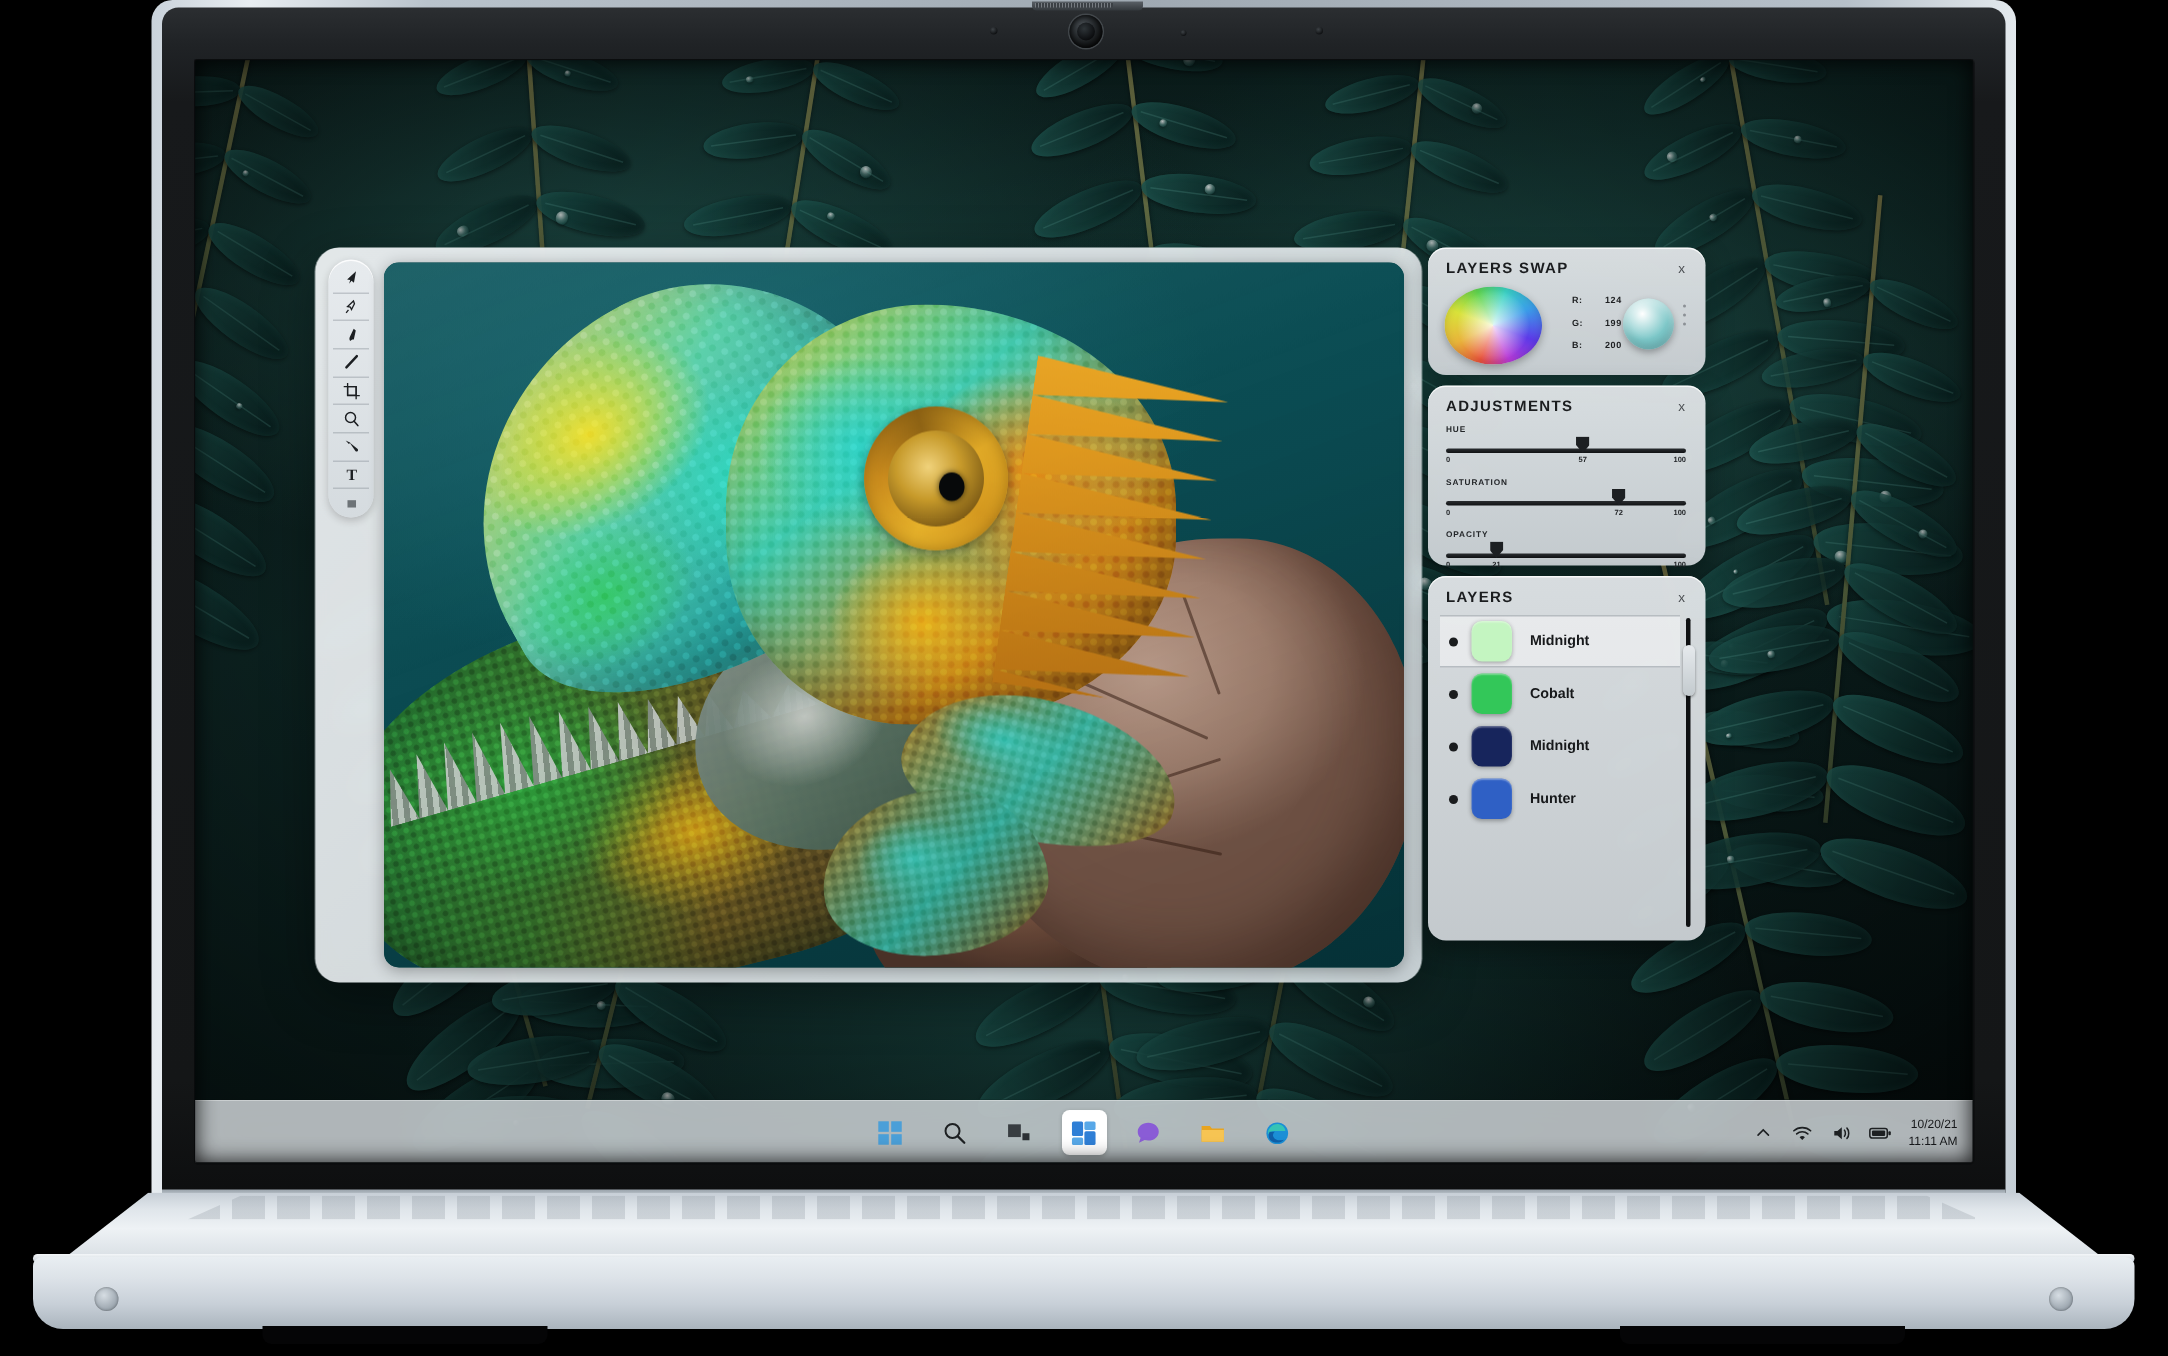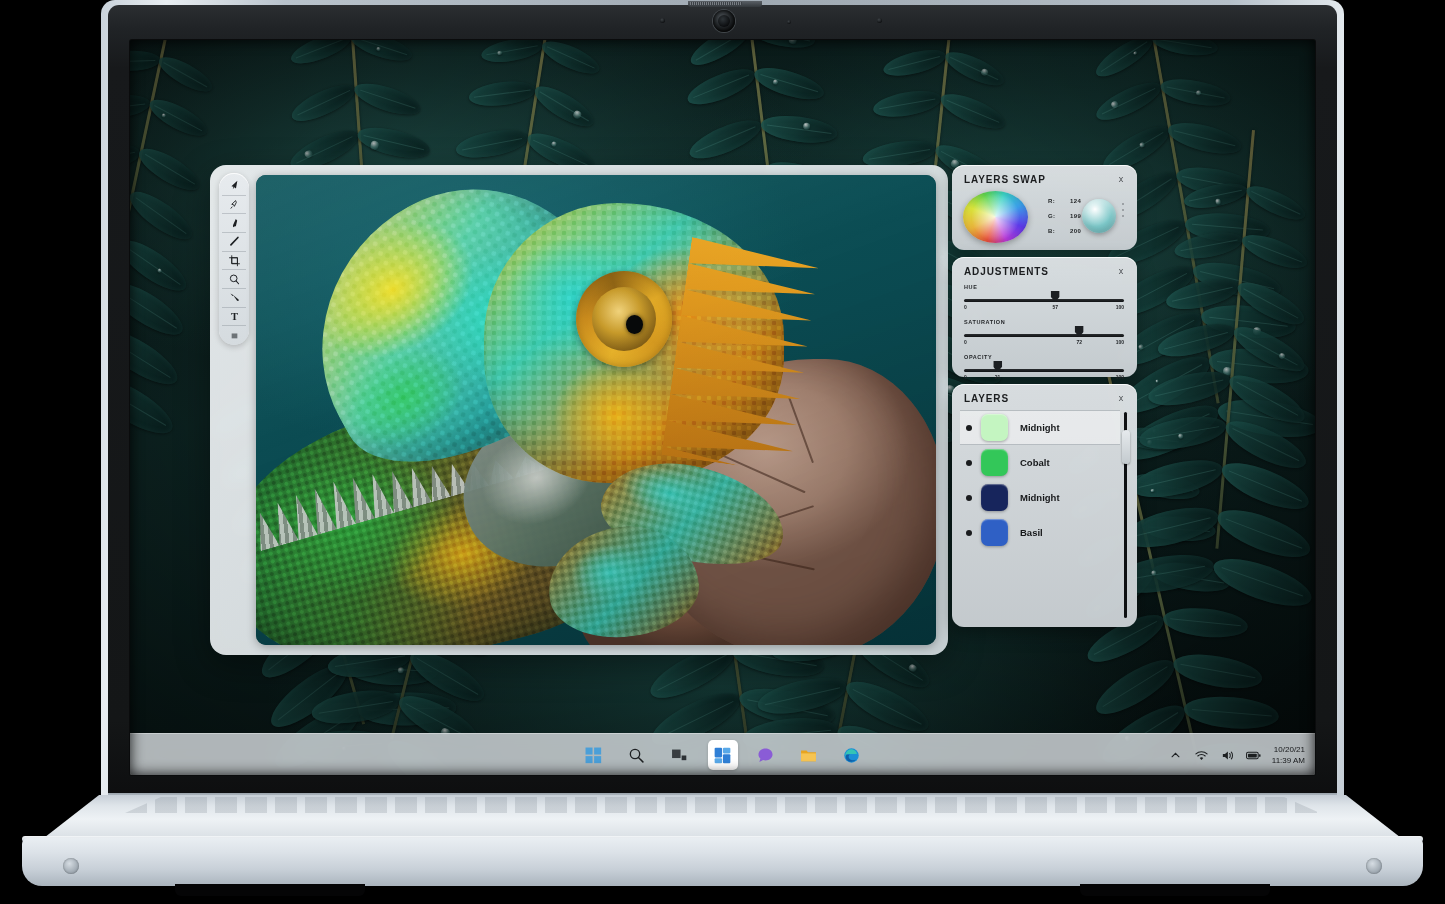--- a/index.html
+++ b/index.html
@@ -1012,21 +1012,21 @@
               <div class="layer-name">Cobalt</div>
             </div>
             <div class="layer-row">
               <div class="layer-dot"></div>
               <div class="layer-swatch" style="background: rgb(23, 37, 92);"></div>
               <div class="layer-name">Midnight</div>
             </div>
             <div class="layer-row">
               <div class="layer-dot"></div>
               <div class="layer-swatch" style="background: rgb(47, 96, 197);"></div>
-              <div class="layer-name">Basil</div>
+              <div class="layer-name">Hunter</div>
             </div>
           </div>
         <div id="layer-scroll-track">
           <div id="layer-scroll-thumb"></div>
         </div>
       </div>
 
     </div>
 
     <div id="taskbar">
@@ -1100,21 +1100,21 @@
         </div>
         <div class="tray-icon">
           <svg width="15" height="11" viewBox="0 0 16 10">
               <rect x="0.6" y="1.6" width="12.4" height="6.8" rx="1.6" fill="none" stroke="#1d2022" stroke-width="1.1"></rect>
               <rect x="2.1" y="3.0" width="9.4" height="4" rx="0.8" fill="#1d2022"></rect>
               <rect x="13.8" y="3.6" width="1.7" height="2.8" rx="0.7" fill="#1d2022"></rect>
             </svg>
         </div>
         <div id="clock">
           <div>10/20/21</div>
-          <div>11:39 AM</div>
+          <div>11:11 AM</div>
         </div>
       </div>
     </div>
 
   </div>
 
   <div id="bezel-inner-shadow"></div>
 
   <div id="base-top-edge"></div>
   <div id="base-deck"></div>

